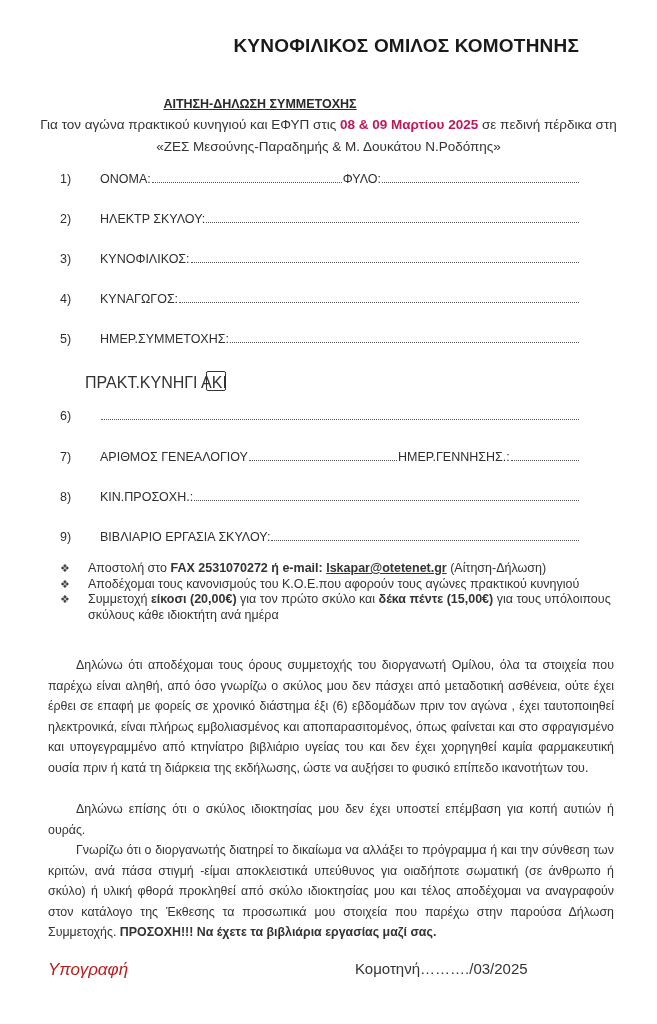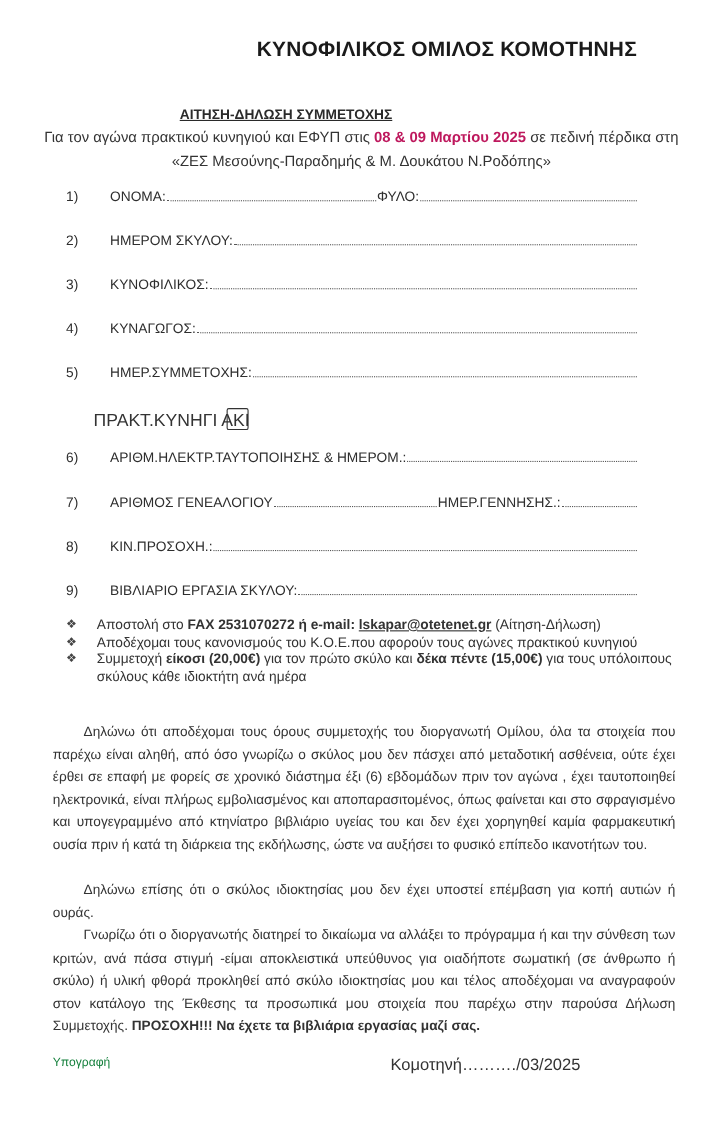--- a/index.html
+++ b/index.html
@@ -39,21 +39,21 @@
   }
   .bullets { left: 60px; top: 561px; width: 570px; font-size: 12.5px; color: #333; line-height: 15.5px; }
   .bullet { display: flex; }
   .bullet .mark { width: 28px; flex: 0 0 28px; color: #444; font-size: 11px; }
   .bullet .text { flex: 1; }
   .bullet .email { text-decoration: underline; font-weight: bold; }
   .para {
     left: 48px; width: 566px; font-size: 12.4px; line-height: 20.5px; color: #333;
     text-align: justify; text-indent: 28px;
   }
-  .sig { left: 48px; top: 960px; font-size: 11px; color: #15803d; }
+  .sig { left: 48px; top: 960px; font-size: 17px; color: #b91c1c; font-style: italic; }
   .place { left: 355px; top: 960px; font-size: 15px; color: #333; }
 </style>
 </head>
 <body>
 
 <div class="abs org-title">ΚΥΝΟΦΙΛΙΚΟΣ ΟΜΙΛΟΣ ΚΟΜΟΤΗΝΗΣ</div>
 <div class="abs form-title">ΑΙΤΗΣΗ-ΔΗΛΩΣΗ ΣΥΜΜΕΤΟΧΗΣ</div>
 
 <div class="abs intro">
   <span>Για τον αγώνα  πρακτικού κυνηγιού και ΕΦΥΠ στις </span><b>08 &amp; 09 Μαρτίου 2025</b><span> σε πεδινή πέρδικα στη «ΖΕΣ Μεσούνης-Παραδημής &amp; Μ. Δουκάτου Ν.Ροδόπης»</span>
@@ -62,21 +62,21 @@
 <div class="abs field" style="top:168px;">
   <span class="num">1)</span>
   <span class="lbl">ΟΝΟΜΑ:</span>
   <span class="dots" style="flex:0 0 190px;"></span>
   <span class="lbl">ΦΥΛΟ:</span>
   <span class="dots"></span>
 </div>
 
 <div class="abs field" style="top:208px;">
   <span class="num">2)</span>
-  <span class="lbl">ΗΜΕΡΟΜ ΣΚΥΛΟΥ:</span>
+  <span class="lbl">ΗΛΕΚΤΡ ΣΚΥΛΟΥ:</span>
   <span class="dots"></span>
 </div>
 
 <div class="abs field" style="top:248px;">
   <span class="num">3)</span>
   <span class="lbl">ΚΥΝΟΦΙΛΙΚΟΣ:</span>
   <span class="dots"></span>
 </div>
 
 <div class="abs field" style="top:288px;">
@@ -89,21 +89,20 @@
   <span class="num">5)</span>
   <span class="lbl">ΗΜΕΡ.ΣΥΜΜΕΤΟΧΗΣ:</span>
   <span class="dots"></span>
 </div>
 
 <div class="abs prakt">ΠΡΑΚΤ.ΚΥΝΗΓΙ ΑΚΙ</div>
 <div class="abs checkbox"></div>
 
 <div class="abs field" style="top:405px;">
   <span class="num">6)</span>
-  <span class="lbl">ΑΡΙΘΜ.ΗΛΕΚΤΡ.ΤΑΥΤΟΠΟΙΗΣΗΣ &amp;  ΗΜΕΡΟΜ.:</span>
   <span class="dots"></span>
 </div>
 
 <div class="abs field" style="top:446px;">
   <span class="num">7)</span>
   <span class="lbl">ΑΡΙΘΜΟΣ ΓΕΝΕΑΛΟΓΙΟΥ</span>
   <span class="dots" style="flex:0 0 148px;"></span>
   <span class="lbl">ΗΜΕΡ.ΓΕΝΝΗΣΗΣ.:</span>
   <span class="dots"></span>
 </div>

